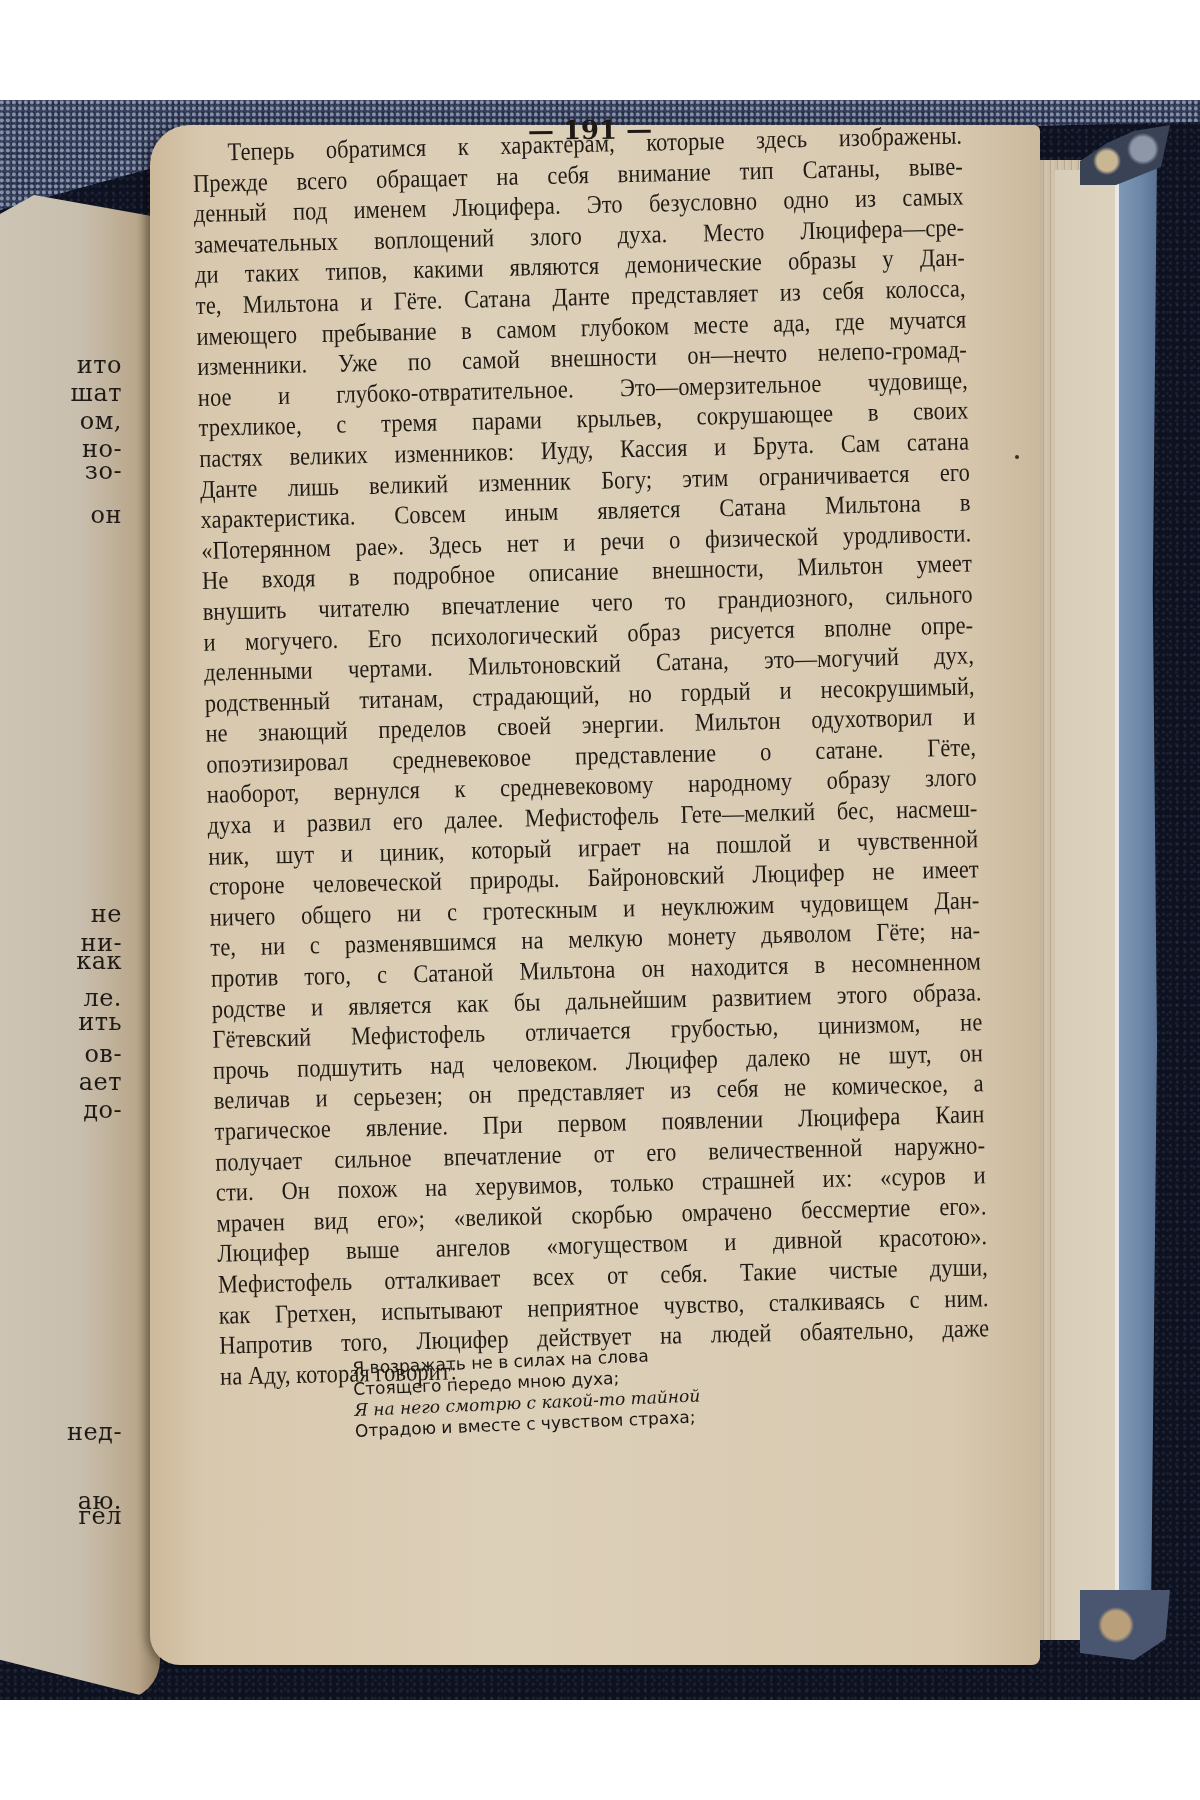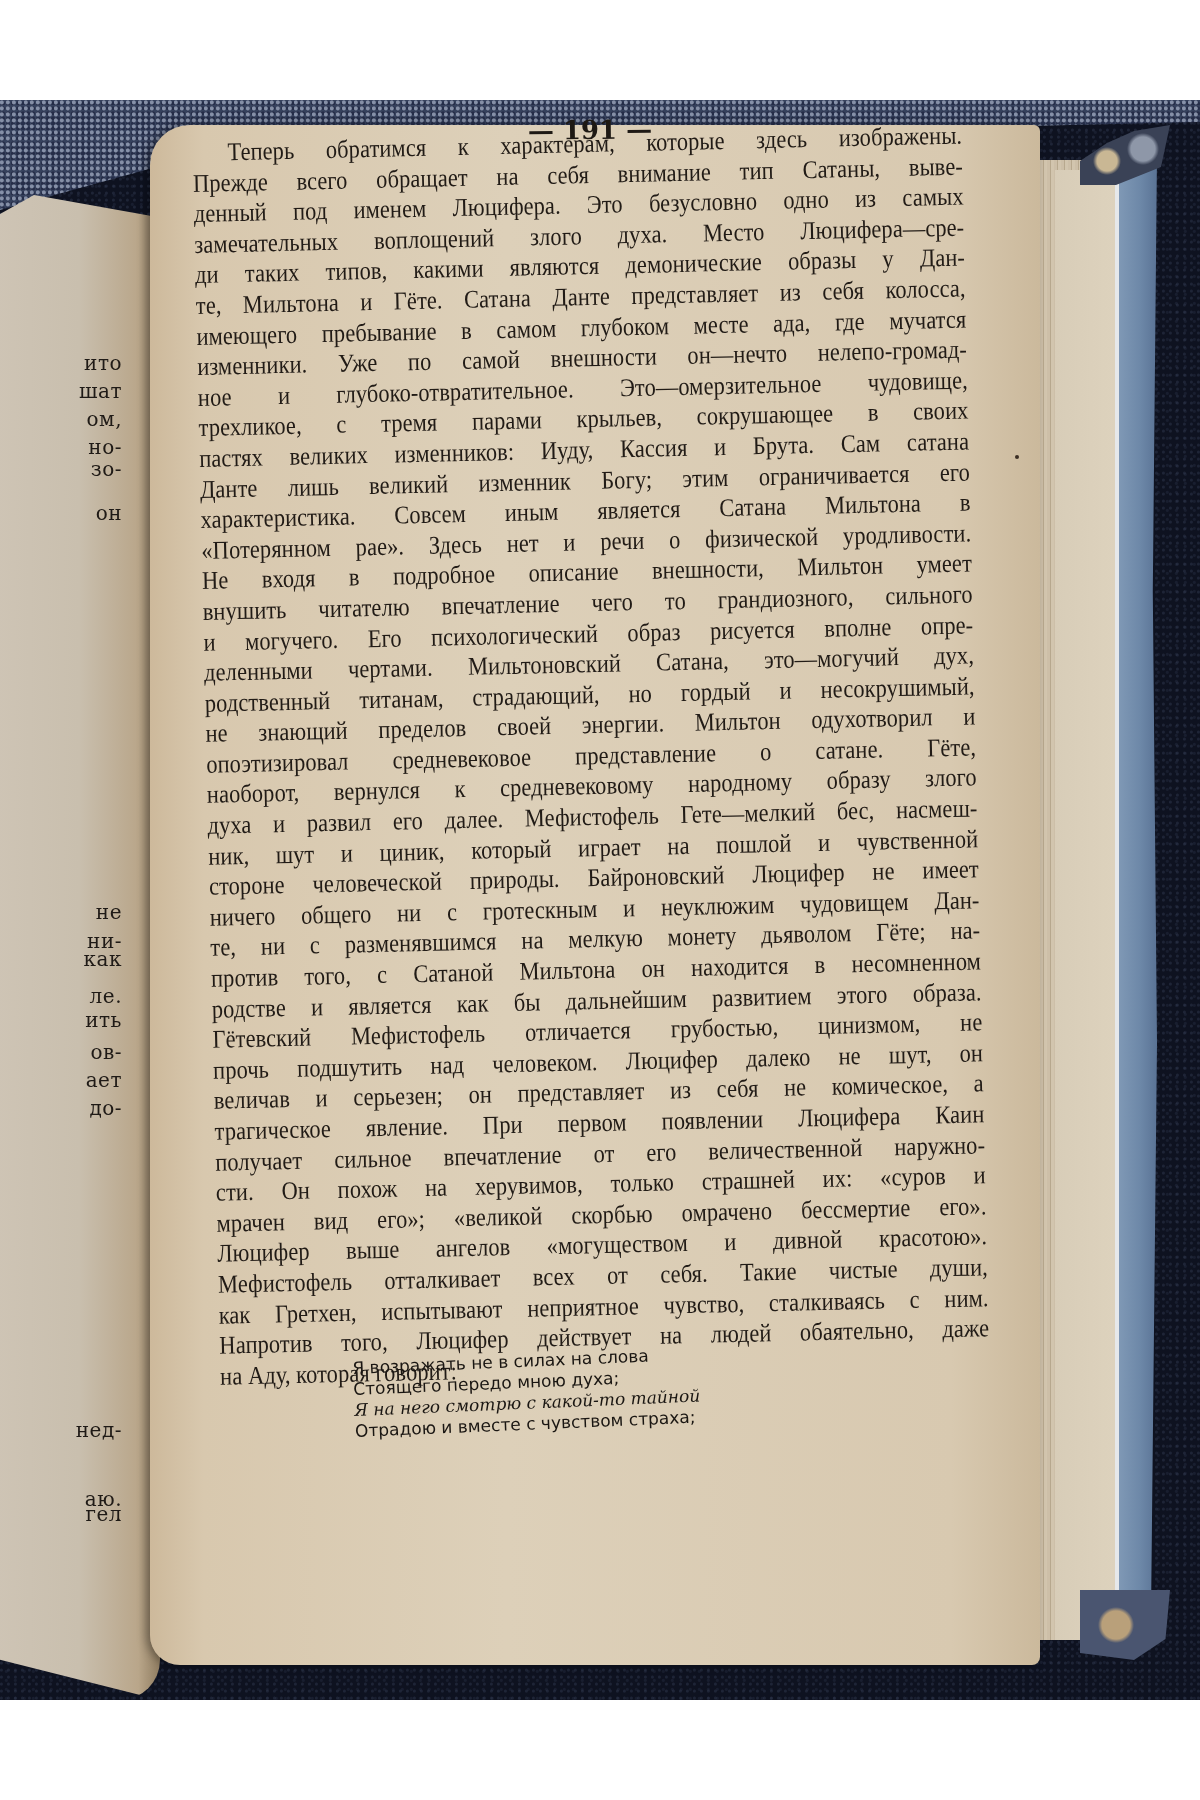--- a/index.html
+++ b/index.html
@@ -25,21 +25,21 @@
     clip-path: polygon(0 0, 100% 0, 100% 20%, 60% 30%, 20% 40%, 0 100%);
     opacity: 0.85;
   }
   .left-page {
     position: absolute; left: -20px; top: 95px; width: 180px; height: 1505px;
     background: linear-gradient(to right, #cfc5b6 0%, #c9bfae 55%, #b9a68a 88%, #8f7c60 100%);
     border-radius: 0 0 40px 0;
     clip-path: polygon(0 2%, 30% 0, 100% 1.5%, 100% 100%, 0 97%);
   }
   .left-page .frag {
-    position: absolute; right: 38px; font-size: 20px; color: #1f1a16; line-height: 1;
+    position: absolute; right: 38px; font-size: 24px; color: #1f1a16; line-height: 1;
     letter-spacing: 0.5px;
   }
   .right-page {
     position: absolute; left: 150px; top: 25px; width: 890px; height: 1540px;
     background: linear-gradient(to right, #cdb99b 0%, #d8c8ae 6%, #ddd0b9 40%, #d8c9b0 90%, #cbb99c 100%);
     border-radius: 40px 6px 8px 30px;
     box-shadow: -4px 0 10px rgba(0,0,0,0.35);
   }
   .page-stack {
     position: absolute; left: 1040px; top: 60px; width: 80px; height: 1480px;

